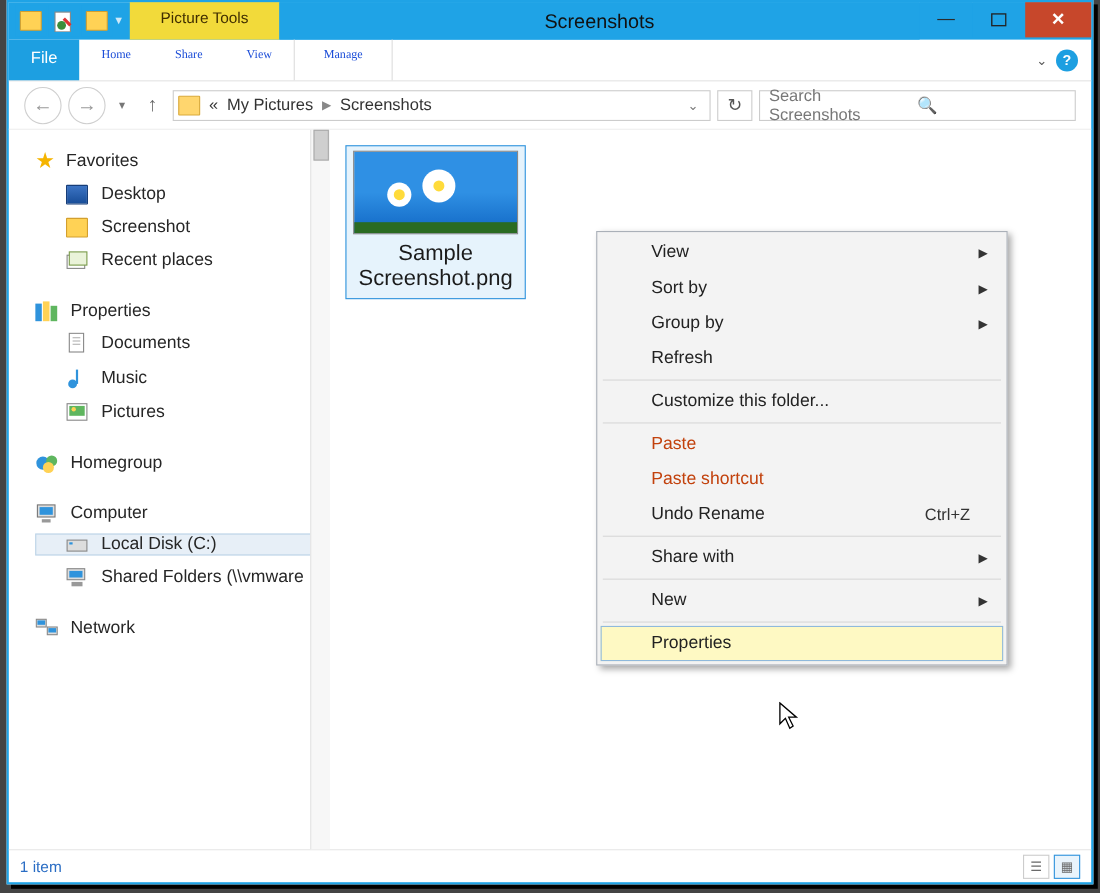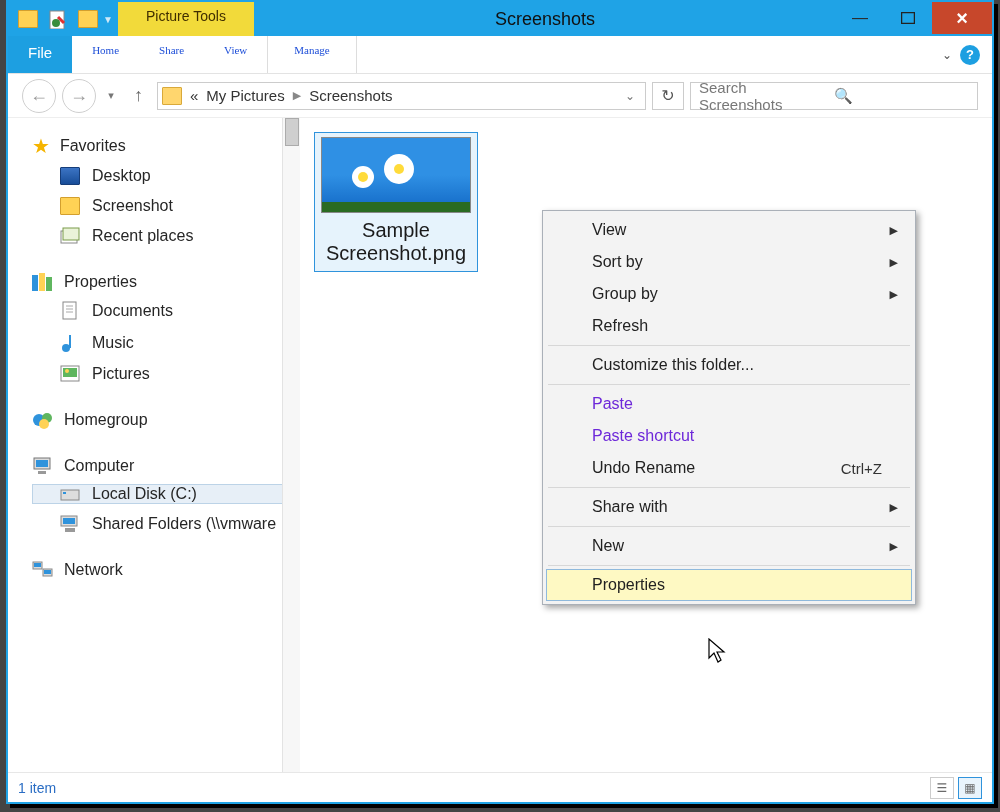--- a/index.html
+++ b/index.html
@@ -54,21 +54,21 @@
 .flower { position:absolute; width:30px; height:30px; background:#fff; border-radius:50%; }
 .flower.a{ left:62px; top:16px;}
 .flower.b{ left:30px; top:28px; width:22px;height:22px;}
 .flower-c{ position:absolute; width:10px;height:10px; background:#ffdb3a; border-radius:50%;}
 .statusbar { height: 30px; border-top: 1px solid #e7e7e7; display: flex; align-items: center; padding: 0 10px; font-size: 14px; color: #2a6dc4; }
 .statusbar .spacer { flex:1; }
 .view-toggle { width: 24px; height: 22px; border:1px solid #ccc; margin-left:4px; display:flex;align-items:center;justify-content:center; font-size:12px; color:#6a6a6a;}
 .view-toggle.active { border-color:#2f93dc; background:#e9f4fc;}
 .context-menu { position: absolute; left: 534px; top: 208px; width: 374px; background: #f3f3f3; border: 1px solid #aab0b8; box-shadow: 3px 3px 6px rgba(0,0,0,.35); padding: 3px; font-size: 16px; color: #222; }
 .cm-item { padding: 7px 40px 7px 46px; display: flex; align-items: center; position:relative;}
-.cm-item.disabled { color: #6d28d9; }
+.cm-item.disabled { color: #c2410c; }
 .cm-item.hover { background: #fef9c3; border: 1px solid #8fb9dc; padding: 6px 39px 6px 45px; }
 .cm-item .arrow { position:absolute; right:14px; font-size:11px; color:#333;}
 .cm-item .shortcut { position:absolute; right:30px; color:#333; font-size:15px;}
 .cm-sep { height: 1px; background: #d7d7d7; margin: 3px 2px; }
 .cursor { position: absolute; left: 700px; top: 636px; font-size: 20px; color: #000; pointer-events:none;}
 svg{display:block;}
 </style>
 </head>
 <body>
 

